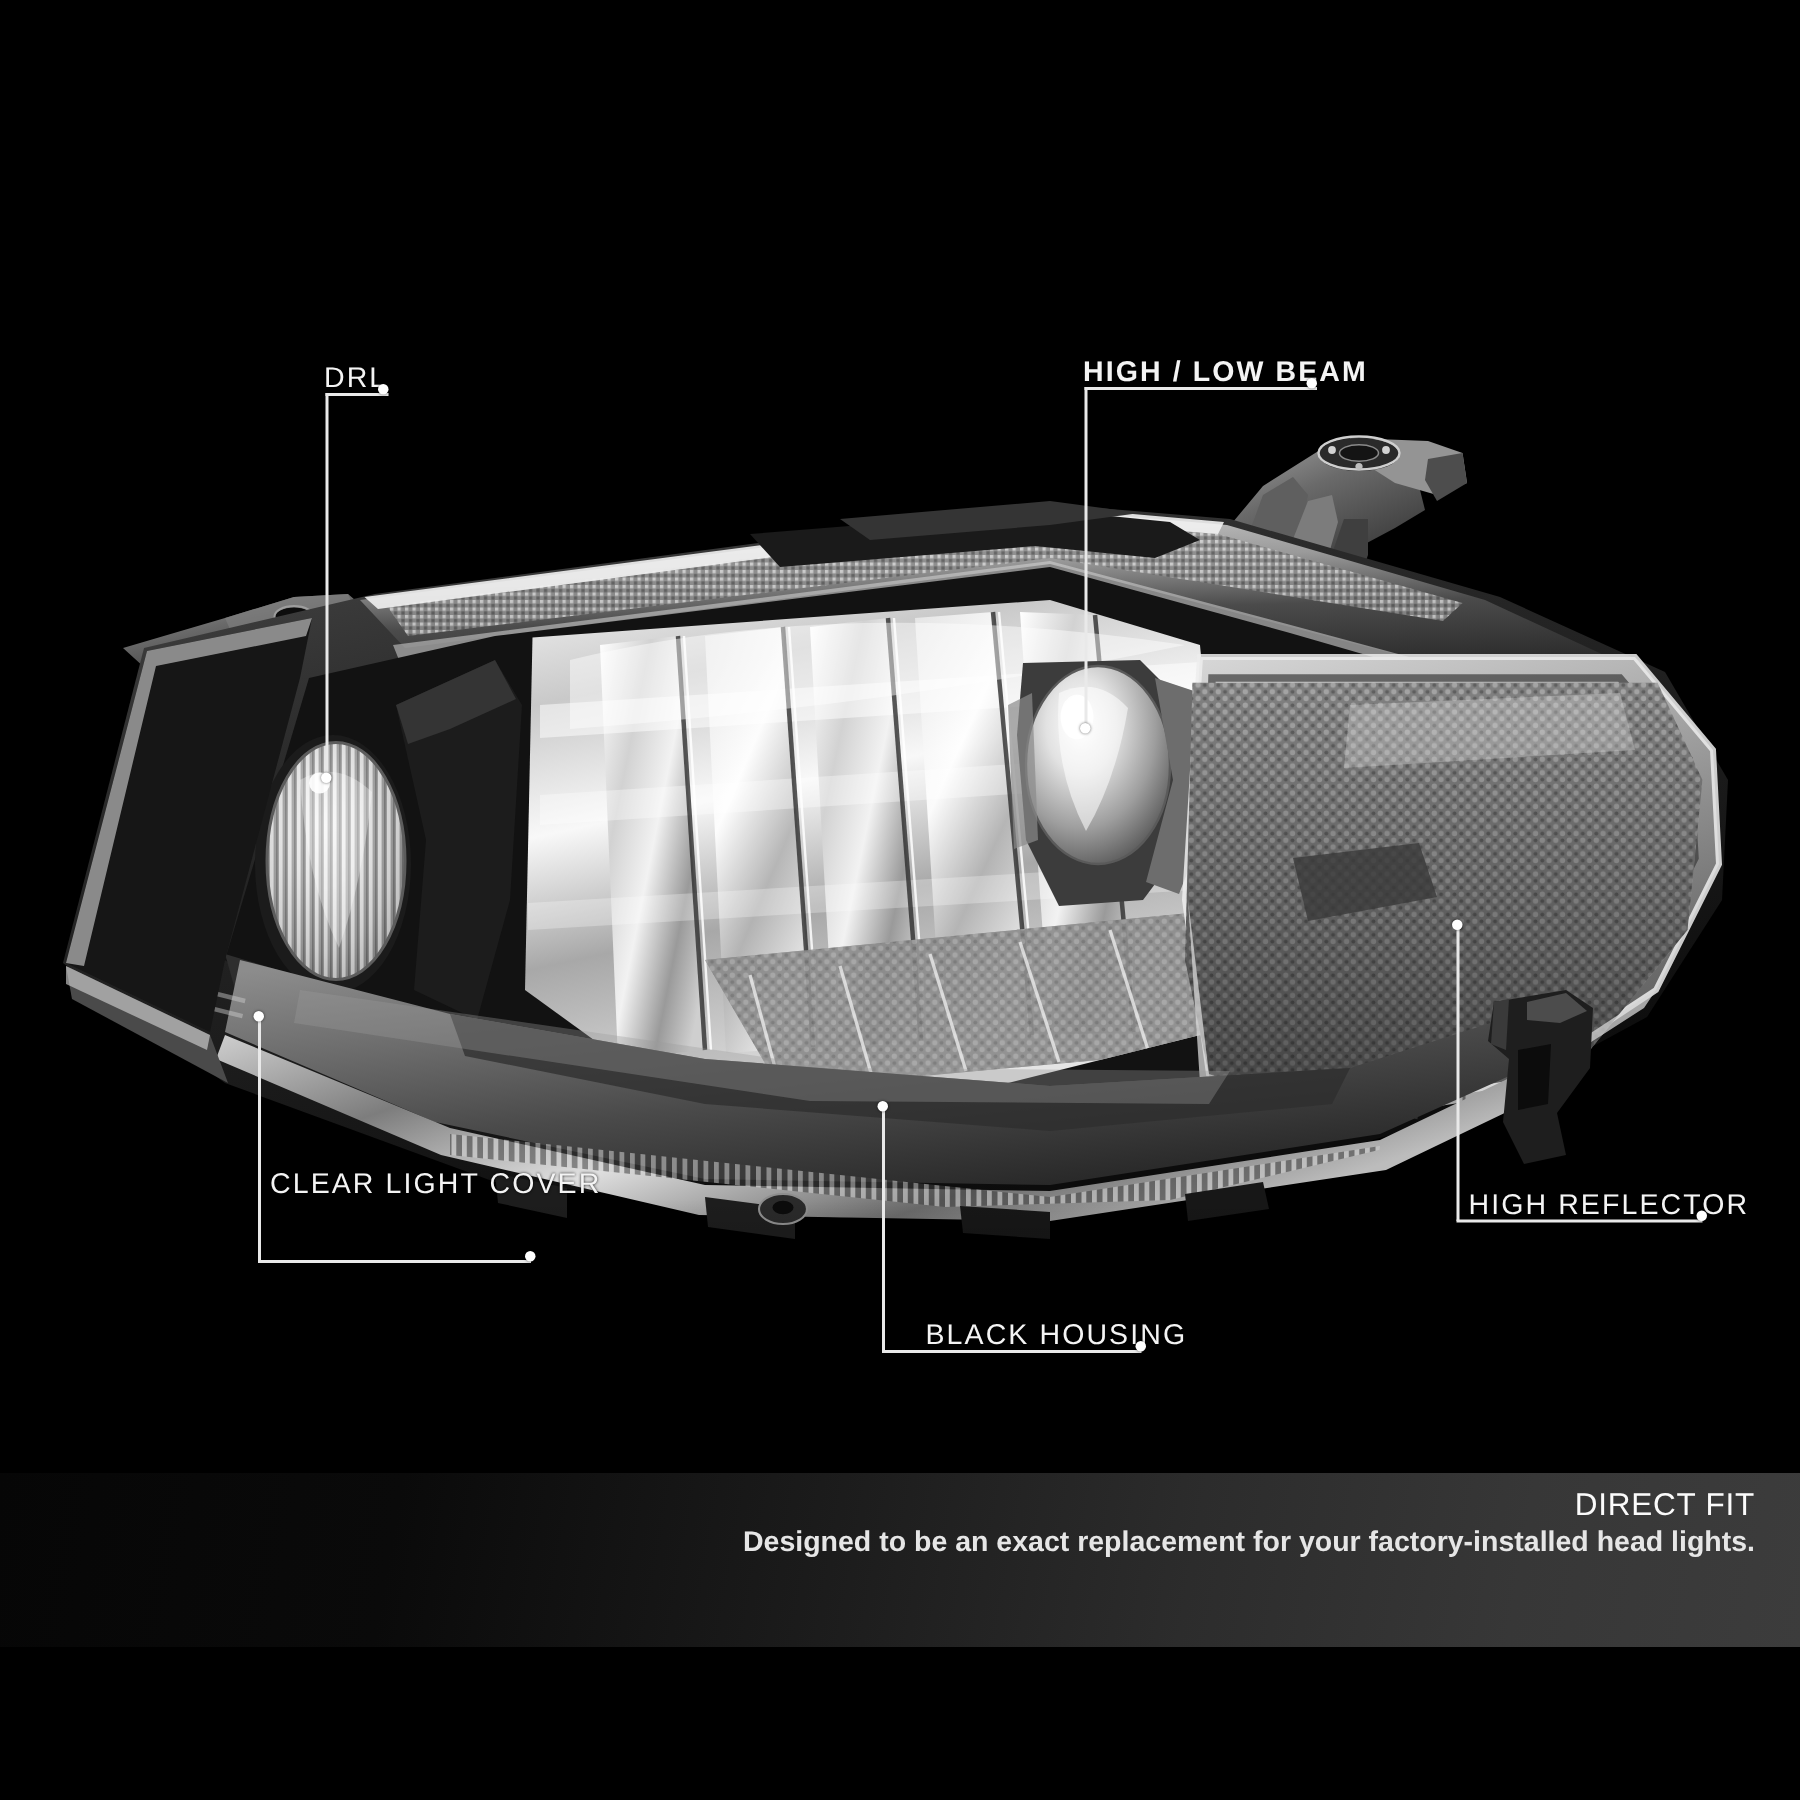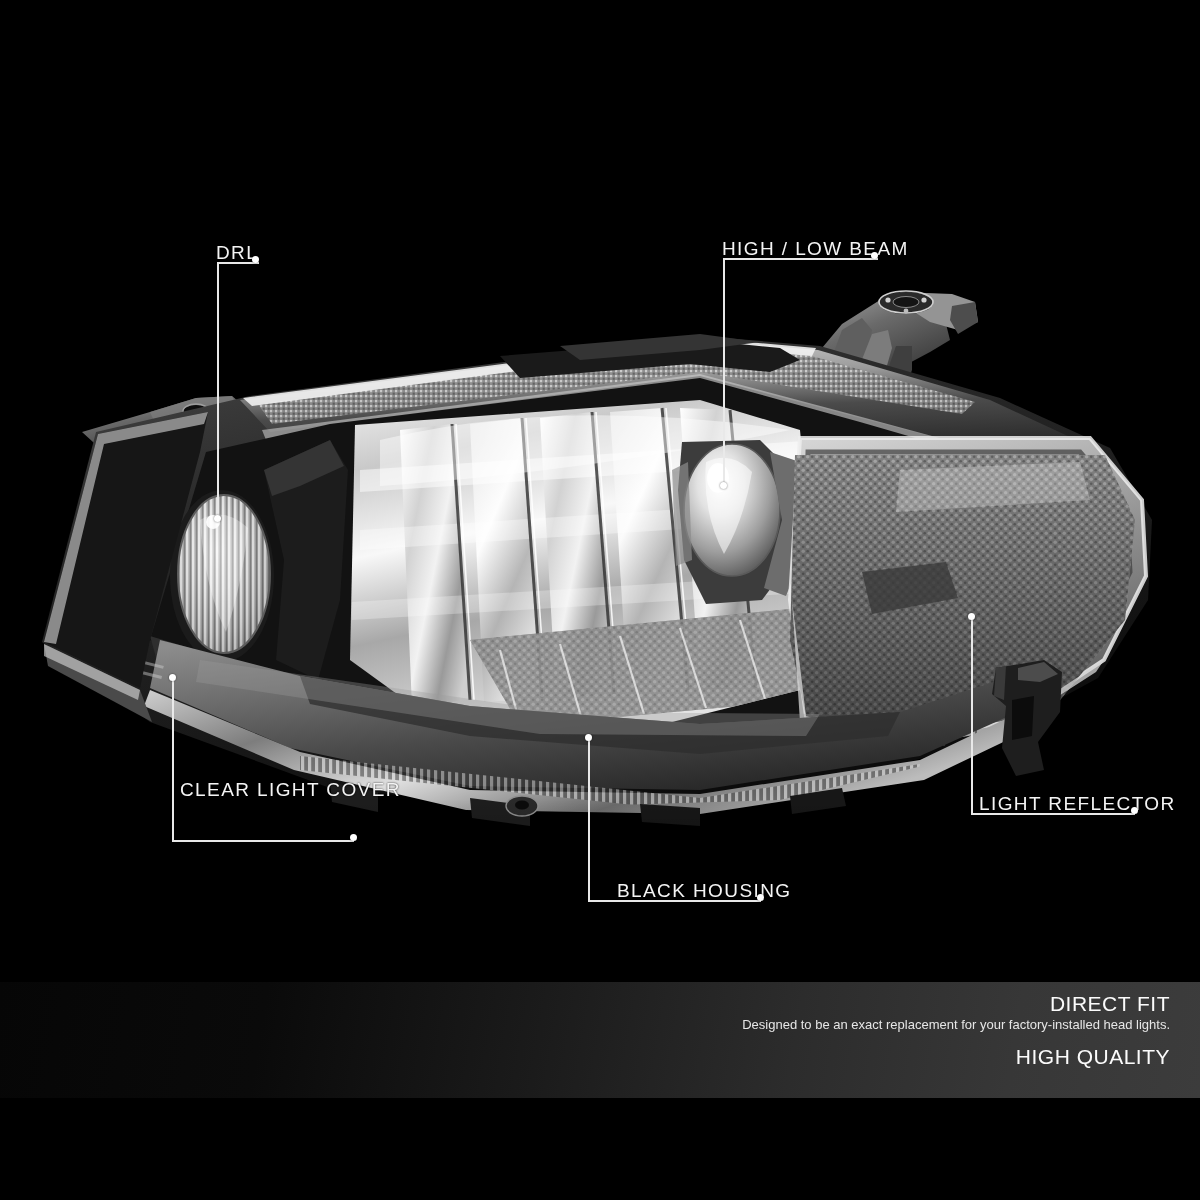--- a/index.html
+++ b/index.html
@@ -31,22 +31,22 @@
                                 #2c2c2c 66%,#373737 84%,#3c3c3c 100%);
      box-sizing:border-box;
      padding:10px 30px 0 0;
      text-align:right;
   }
   .info-h{
      font-size:21px;letter-spacing:.5px;color:#fbfbfb;
      line-height:1.18;margin:0;
   }
   .info-s{
-     font-size:13px;color:#e6e6e6;line-height:1.25;margin:0 0 12px 0;
-     font-weight:400;
+     font-size:19px;color:#e6e6e6;line-height:1.25;margin:0 0 12px 0;
+     font-weight:700;
   }
 </style>
 </head>
 <body>
 
 <div id="stage">
 
   <svg id="art" viewBox="0 0 1200 1200">
     <defs>
 
@@ -360,21 +360,21 @@
 
   <div class="callout">
     <div class="lbl" style="left:216px;top:242px;">DRL</div>
     <div class="lead h" style="left:217px;top:262px;width:42px;"></div>
     <div class="lead v" style="left:217px;top:262px;height:258px;"></div>
     <div class="dot" style="left:252px;top:256px;"></div>
     <div class="dot" style="left:214px;top:515px;"></div>
   </div>
 
   <div class="callout">
-    <div class="lbl" style="left:722px;top:238px;">HIGH / LOW BEAM</div>
+    <div class="lbl" style="left:722px;top:238px;font-weight:bold;">HIGH / LOW BEAM</div>
     <div class="lead h" style="left:723px;top:258px;width:155px;"></div>
     <div class="lead v" style="left:723px;top:258px;height:228px;"></div>
     <div class="dot" style="left:871px;top:252px;"></div>
     <div class="dot" style="left:720px;top:482px;"></div>
   </div>
 
   <div class="callout">
     <div class="lbl" style="left:180px;top:779px;">CLEAR LIGHT COVER</div>
     <div class="lead h" style="left:172px;top:840px;width:182px;"></div>
     <div class="lead v" style="left:172px;top:678px;height:163px;"></div>
@@ -384,30 +384,29 @@
 
   <div class="callout">
     <div class="lbl" style="left:617px;top:880px;text-align:right;">BLACK HOUSING</div>
     <div class="lead h" style="left:588px;top:900px;width:173px;"></div>
     <div class="lead v" style="left:588px;top:738px;height:163px;"></div>
     <div class="dot" style="left:757px;top:894px;"></div>
     <div class="dot" style="left:585px;top:734px;"></div>
   </div>
 
   <div class="callout">
-    <div class="lbl" style="left:979px;top:793px;">LIGHT REFLECTOR</div>
+    <div class="lbl" style="left:979px;top:793px;">HIGH REFLECTOR</div>
     <div class="lead h" style="left:971px;top:813px;width:164px;"></div>
     <div class="lead v" style="left:971px;top:617px;height:197px;"></div>
     <div class="dot" style="left:1131px;top:807px;"></div>
     <div class="dot" style="left:968px;top:613px;"></div>
   </div>
 
   <div id="infoPanel">
     <div>
       <div class="info-h">DIRECT FIT</div>
       <div class="info-s">Designed to be an exact replacement for your factory-installed head lights.</div>
     </div>
     <div>
-      <div class="info-h">HIGH QUALITY</div>
     </div>
   </div>
 
 </div>
 
 </body></html>

